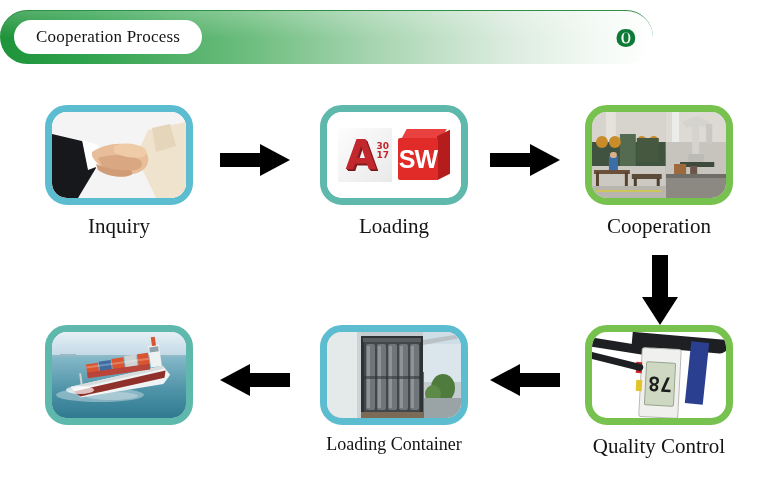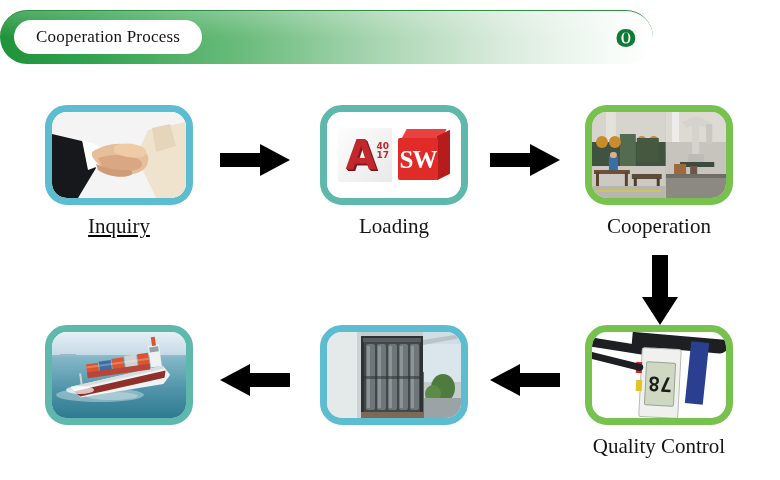--- a/index.html
+++ b/index.html
@@ -142,21 +142,21 @@
     font-weight:bold; font-size:40px; color:#c1272d;
     text-shadow: 1px 1px 0 #8d1b20, 2px 2px 0 #7a171c;
     line-height:1;
     margin-left:-8px;
   }
   .acad .ver { position:absolute; right:3px; top:14px; font-family:"DejaVu Sans",sans-serif; font-size:9px; font-weight:bold; color:#c1272d; line-height:9px; text-align:left; }
   .sw-cube { position:relative; width:52px; height:52px; }
   .sw-cube .face-top { position:absolute; left:6px; top:0; width:40px; height:10px; background:#e8413f; transform: skewX(-28deg); }
   .sw-cube .face-front { position:absolute; left:0; top:9px; width:40px; height:42px; background:#e02b28; border-radius:2px; display:flex; align-items:center; justify-content:center; }
   .sw-cube .face-side { position:absolute; left:39px; top:4px; width:13px; height:44px; background:#b51d1c; transform: skewY(-26deg); }
-  .sw-cube .sw-text { font-family:Liberation Serif, serif; font-weight:bold; font-size:25px; color:#ffffff; letter-spacing:-1px; line-height:1; }
+  .sw-cube .sw-text { font-family:Liberation Sans, sans-serif; font-weight:bold; font-size:25px; color:#ffffff; letter-spacing:-1px; line-height:1; }
 
   
   .art-prod { position:absolute; inset:0; display:flex; }
   .art-prod .pane { position:relative; height:100%; overflow:hidden; }
   .pane-a { flex: 0 0 55%; background: linear-gradient(to bottom,#cfcdc6 0%,#c7c5bd 45%,#a9a79f 46%,#bdbbb3 100%); }
   .pane-b { flex: 1 1 45%; background: linear-gradient(to bottom,#d8d6cf 0%,#b9b7af 55%,#8d8b85 100%); }
 
   
   .art-qc { position:absolute; inset:0; background:linear-gradient(160deg,#b9a98f 0%,#a79madd 0%,#9e9584 40%,#8e8778 100%); }
   .qc-mesh { position:absolute; inset:0; opacity:.5;
@@ -182,21 +182,21 @@
 <div id="banner">
   <div id="banner-shade"></div>
   <div id="title-pill">
     <span>Cooperation Process</span>
   </div>
   <div id="brand-logo">
       <span class="logo-o"><span>O</span><span class="inner-dot"></span></span>
   </div>
 </div>
 
-<div class="step" style="left:45px; top:105px;text-decoration:underline;">
+<div class="step" style="left:45px; top:105px;">
   <div class="thumb b-blue" style="border-color: rgb(92, 188, 208);">
     <div class="inner">
       <div class="art-handshake">
         <svg viewBox="0 0 134 86" width="100%" height="100%" preserveAspectRatio="none">
           <rect x="0" y="0" width="134" height="86" fill="#f4f4f4"></rect>
 
           <path d="M0,22 L34,30 L44,56 L26,86 L0,86 Z" fill="#16181c"></path>
           <path d="M30,28 L46,33 L52,52 L36,58 Z" fill="#ffffff"></path>
 
           <path d="M134,10 L96,18 L84,44 L104,86 L134,86 Z" fill="#f0e3cd"></path>
@@ -219,21 +219,21 @@
   </svg>
 </div>
 
 <div class="step" style="left:320px; top:105px;">
   <div class="thumb b-teal" style="border-color: rgb(94, 184, 171);">
     <div class="inner">
       <div class="art-design">
         <div class="acad">
           <span class="a-glyph">A</span>
           <span class="ver">
-            <span>40</span><br>
+            <span>30</span><br>
             <span>17</span>
           </span>
         </div>
         <div class="sw-cube">
           <div class="face-top"></div>
           <div class="face-side"></div>
           <div class="face-front">
             <span class="sw-text">SW</span>
           </div>
         </div>
@@ -364,20 +364,21 @@
             <rect x="62" y="14" width="3" height="62"></rect>
             <rect x="73" y="14" width="3" height="62"></rect>
             <rect x="84" y="14" width="3" height="62"></rect>
           </g>
           <rect x="37" y="44" width="56" height="3" fill="#2b2f31" opacity=".55"></rect>
           <rect x="34" y="80" width="62" height="6" fill="#7b6a55"></rect>
         </svg>
       </div>
     </div>
   </div>
+  <div class="caption small">Loading Container</div>
 </div>
 
 <div class="arrow" style="left:220px; top:362px;">
   <svg width="70" height="36" viewBox="0 0 70 36">
     <polygon points="70,11 30,11 30,2 0,18 30,34 30,25 70,25" fill="#000000"></polygon>
   </svg>
 </div>
 
 <div class="step" style="left:45px; top:325px;">
   <div class="thumb b-teal" style="border-color: rgb(94, 184, 171);">

